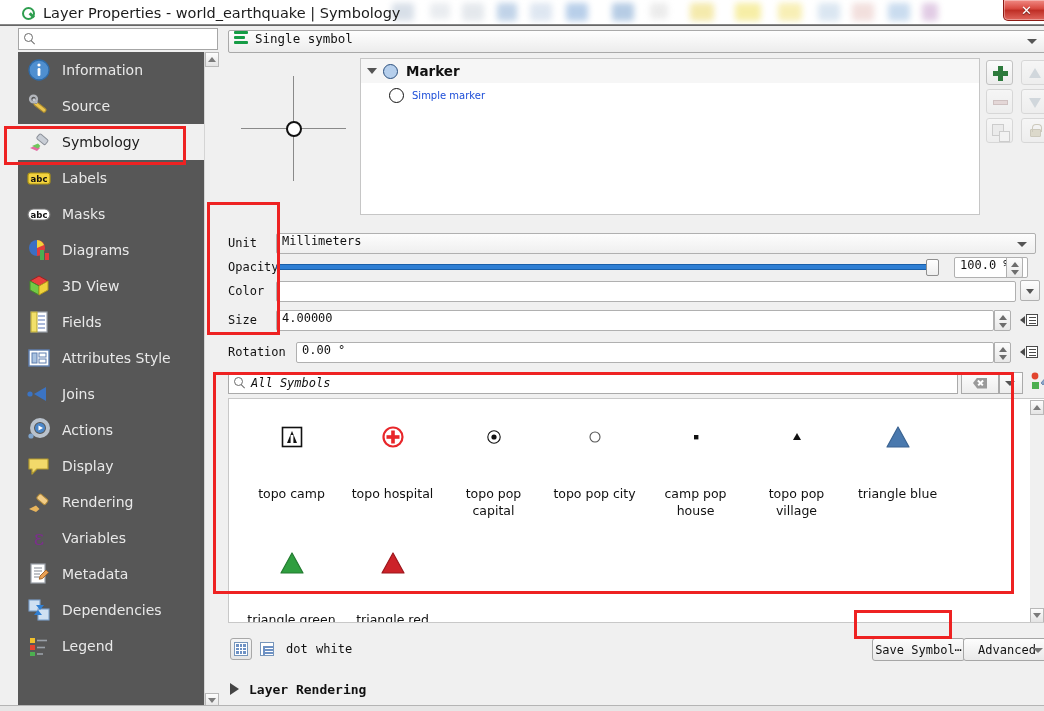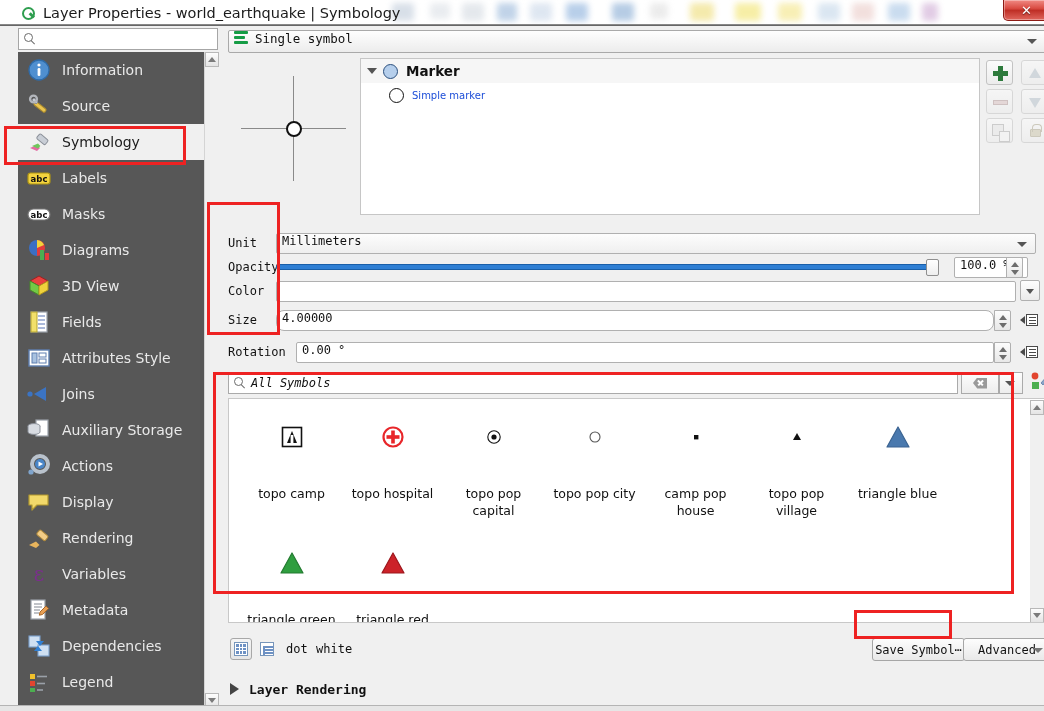--- a/index.html
+++ b/index.html
@@ -631,30 +631,20 @@
         <div class="nav-item">
           <div class="nav-ico">
             <svg width="26" height="26" viewBox="0 0 26 26">
               <path d="M20 6 L20 20 L8 13 Z" fill="#3b74c4"></path>
               <circle cx="4" cy="13" r="2.6" fill="#3b74c4"></circle>
             </svg>
           </div>
           <span class="nav-label">Joins</span>
         </div>
 
-        <div class="nav-item">
-          <div class="nav-ico">
-            <svg width="26" height="26" viewBox="0 0 26 26">
-              <rect x="10" y="3" width="12" height="16" fill="#fff" stroke="#9aa0a8" stroke-width="1.2"></rect>
-              <ellipse cx="8" cy="9" rx="6" ry="2.4" fill="#d8dce2" stroke="#8b9099" stroke-width="1"></ellipse>
-              <path d="M2 9 v6 a6 2.4 0 0 0 12 0 v-6" fill="#d8dce2" stroke="#8b9099" stroke-width="1"></path>
-            </svg>
-          </div>
-          <span class="nav-label">Auxiliary Storage</span>
-        </div>
 
         <div class="nav-item">
           <div class="nav-ico">
             <svg width="26" height="26" viewBox="0 0 26 26">
               <circle cx="14" cy="11" r="8" fill="none" stroke="#b9c2cc" stroke-width="4"></circle>
               <circle cx="14" cy="11" r="5" fill="#4a86c8"></circle>
               <path d="M12.5 8.5 L17 11 L12.5 13.5 Z" fill="#fff"></path>
               <circle cx="5" cy="19" r="2.6" fill="#7fa4cc"></circle>
             </svg>
           </div>
@@ -824,21 +814,21 @@
           <div style="position:absolute; left:792px; top:0; width:20px; height:21px;
                       background:linear-gradient(#fdfdfd,#ebebeb); border:1px solid #b0b0b0; border-radius:2px;">
             <span style="position:absolute; right:5px; top:8px; width:0; height:0;
                          border-left:4px solid transparent; border-right:4px solid transparent;
                          border-top:5px solid #555;"></span>
           </div>
         </div>
 
         <div class="prop-row" style="top:83px;">
           <span class="prop-label">Size</span>
-          <div class="field white" style="width:718px;border-radius:8px;">
+          <div class="field white" style="width:718px;">
             <span>4.00000</span>
           </div>
           <div class="spin" style="left:766px;">
             <span class="up"></span>
               <span class="down"></span>
           </div>
           <div class="databtn" style="left:792px;">
             <span class="darrow"></span>
             <span class="dbox">
                 <i></i>

